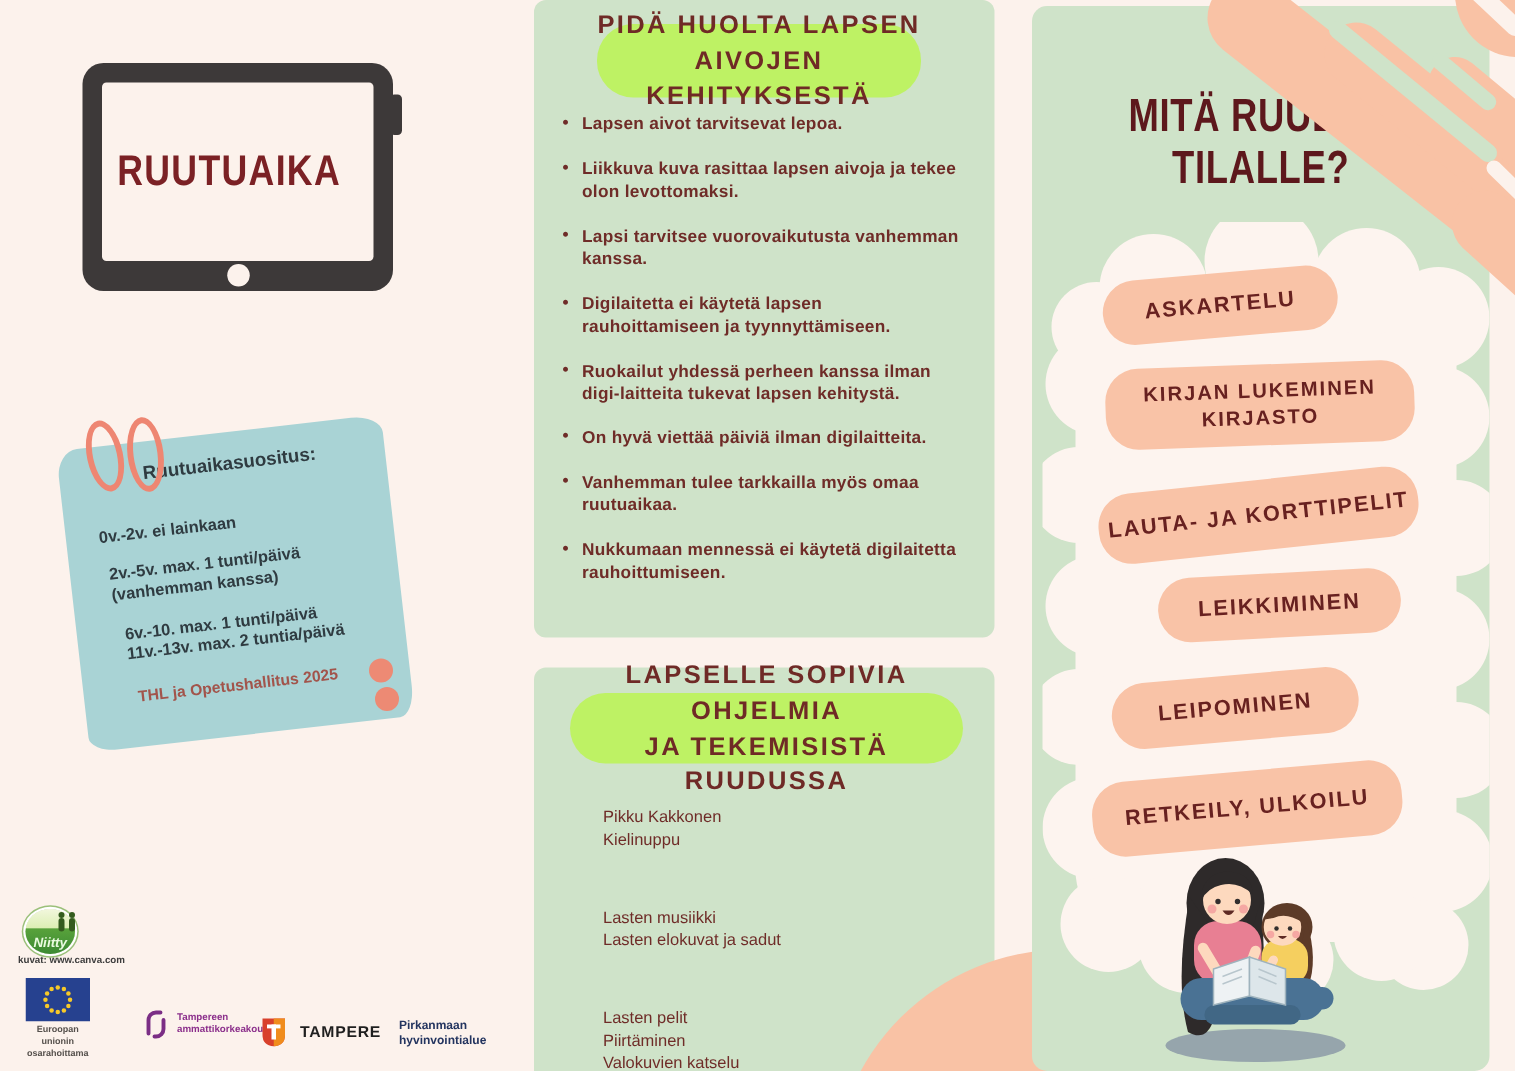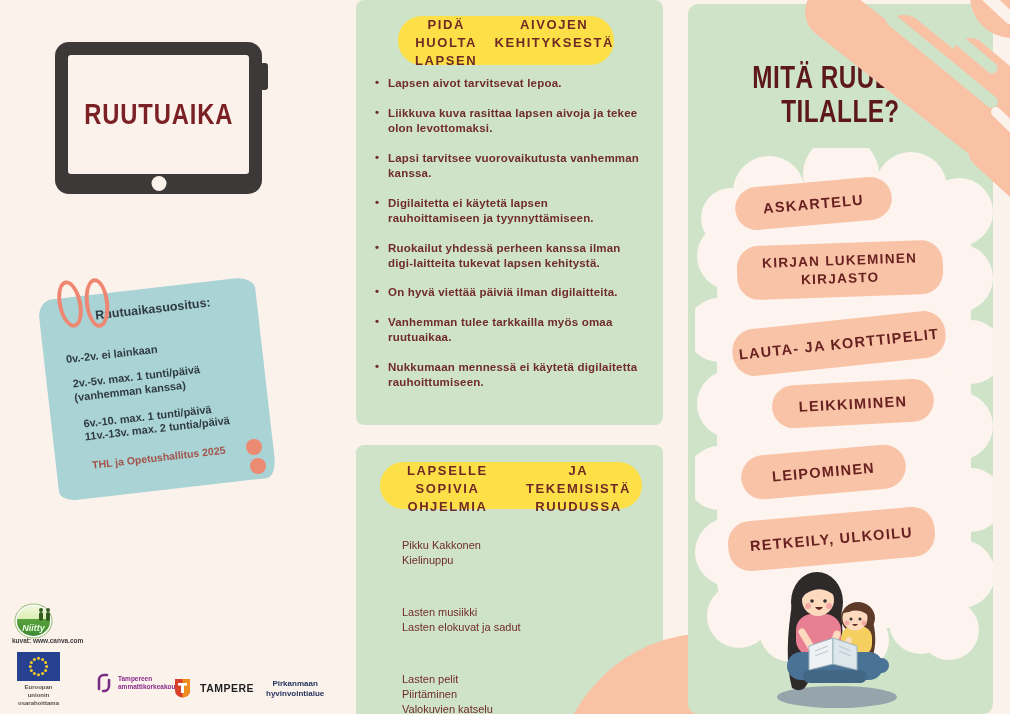--- a/index.html
+++ b/index.html
@@ -3,23 +3,23 @@
 <meta charset="utf-8">
 <style>
   html,body{margin:0;padding:0;}
   .page{position:relative;width:1010px;height:714px;background:#fcf2ec;overflow:hidden;
         font-family:"Liberation Sans","DejaVu Sans",sans-serif;}
 
   
   .mid-block{position:absolute;left:356px;width:307px;background:#cfe3c9;border-radius:8px;z-index:1;}
   .mid-block-1{top:0;height:425px;}
   .mid-block-2{top:445px;height:334px;}
-  .pill-title{position:absolute;background:#fde047;border-radius:24px;text-align:center;
-              color:#6f2a26;font-weight:700;font-size:13px;letter-spacing:1.6px;
-              display:flex;flex-direction:row;justify-content:center;line-height:1.4;}
+  .pill-title{position:absolute;background:#bef264;border-radius:24px;text-align:center;
+              color:#6f2a26;font-weight:700;font-size:17px;letter-spacing:1.6px;
+              display:flex;flex-direction:column;justify-content:center;line-height:1.4;}
   .pill-title span{display:block;}
   .pt1{left:42px;top:16px;width:216px;height:49px;}
   .pt2{left:24px;top:17px;width:262px;height:47px;}
   .bullets{position:absolute;left:17px;top:76px;width:268px;margin:0;padding:0;list-style:none;
            color:#6f2c28;font-size:11.5px;font-weight:700;line-height:1.3;letter-spacing:0.2px;}
   .bullets li{position:relative;padding-left:15px;}
   .bullets li + li{margin-top:15px;}
   .bullets li::before{content:"•";position:absolute;left:2px;top:-1px;}
   .programs{position:absolute;left:46px;top:93px;color:#6f2c28;font-size:11px;font-weight:400;line-height:1.4;}
   .pgroup + .pgroup{margin-top:36px;}
@@ -45,21 +45,21 @@
   .a4{left:84px;top:378px;width:162px;height:43px;transform:rotate(-3deg);}
   .a5{left:53px;top:446px;width:165px;height:44px;transform:rotate(-5deg);}
   .a6{left:40px;top:510px;width:207px;height:50px;transform:rotate(-5deg);}
   .reading{position:absolute;left:77px;top:556px;z-index:5;}
   .hand{position:absolute;left:780px;top:-6px;z-index:6;pointer-events:none;}
 
   
   .tablet{position:absolute;left:55px;top:42px;width:207px;height:152px;background:#3d3939;border-radius:14px;z-index:1;}
   .tablet-side-btn{position:absolute;right:-6px;top:21px;width:8px;height:27px;background:#3d3939;border-radius:3px;}
   .tablet-screen{position:absolute;left:13px;top:13px;width:181px;height:119px;background:#fcf2ec;border-radius:3px;
-                 display:flex;align-items:center;justify-content:center;}
+                 display:flex;align-items:center;}
   .tablet-home{position:absolute;left:50%;bottom:3px;transform:translateX(-50%);width:15px;height:15px;
                border-radius:50%;background:#fcf2ec;}
   .tablet-title{color:#7b2125;font-size:27px;font-weight:800;letter-spacing:1px;transform:scale(0.88,1.06);margin:0;}
 
   
   .note{position:absolute;left:48px;top:288px;width:218px;height:202px;background:#a9d3d5;
         border-radius:14px 20px 10px 18px / 18px 12px 20px 10px;transform:rotate(-6.5deg);
         color:#2f3b41;font-size:11px;font-weight:700;z-index:1;padding:10px 12px;box-sizing:border-box;}
   .note-heading{margin:4px 0 0 44px;font-size:12.5px;}
   .note-line{margin:27px 0 0 10px;}
@@ -86,21 +86,21 @@
   .eu{position:absolute;left:17px;top:652px;width:60px;z-index:1;}
   .eu-flag{display:block;margin-left:0;}
   .eu-text{margin-top:3px;width:43px;text-align:center;font-size:6px;line-height:1.3;color:#55504c;font-weight:700;}
   .eu-text span{display:block;}
   .tamk{position:absolute;left:95px;top:672px;display:flex;align-items:center;gap:5px;z-index:1;}
   .tamk-text{font-size:6.5px;line-height:1.3;color:#8b2f8b;font-weight:700;}
   .tamk-text span{display:block;}
   .tampere{position:absolute;left:174px;top:678px;display:flex;align-items:center;gap:9px;z-index:1;}
   .tampere-text{font-size:10.5px;font-weight:800;color:#1f1f1f;letter-spacing:0.5px;}
   .pirha{position:absolute;left:266px;top:679px;font-size:8px;line-height:1.25;color:#23345f;font-weight:800;z-index:1;}
-  .pirha span{display:block;text-align:center;}
+  .pirha span{display:block;}
 </style>
 </head>
 <body>
 
 <div class="page">
 
   <section class="mid-block mid-block-1">
     <div class="pill-title pt1">
       <span>PIDÄ HUOLTA LAPSEN</span>
       <span>AIVOJEN KEHITYKSESTÄ</span>

